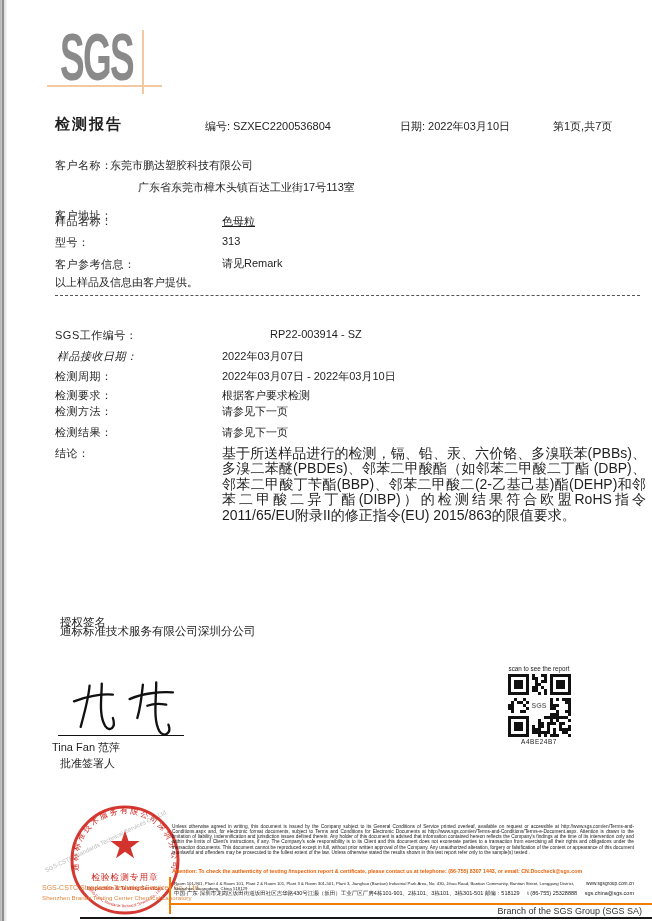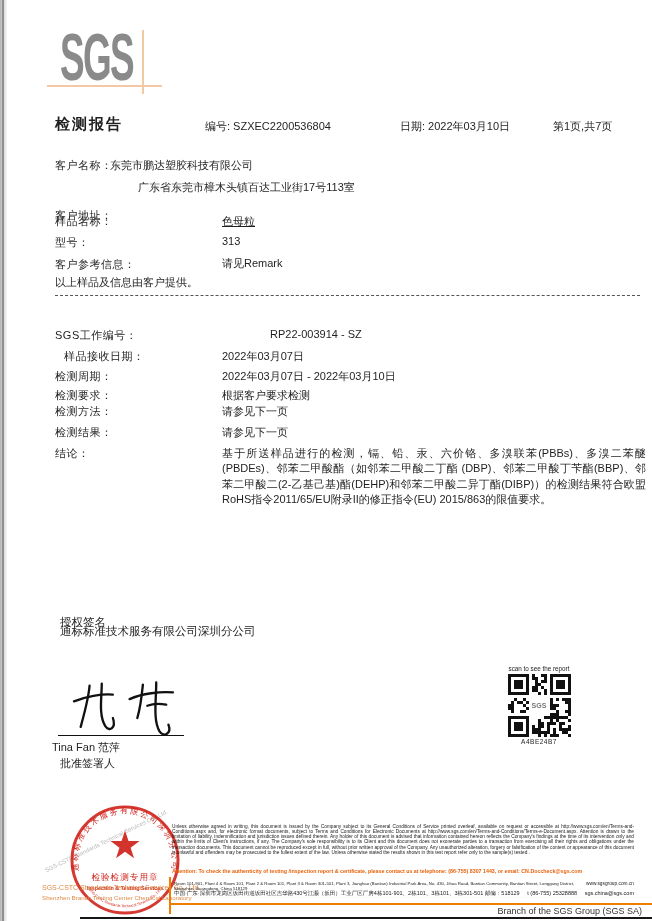--- a/index.html
+++ b/index.html
@@ -22,21 +22,21 @@
   .doc-title { left:55px; top:115px; font-size:15px; font-weight:bold; letter-spacing:2px; }
   .hdr-no   { left:205px; top:119px; font-size:11px; }
   .hdr-date { left:400px; top:119px; font-size:11px; }
   .hdr-page { left:553px; top:119px; font-size:11px; }
 
   .lbl { font-size:11px; letter-spacing:0.5px; }
   .val { font-size:11px; }
 
   .dashes { left:55px; top:295px; width:585px; border-top:1.5px dashed #555; }
 
-  .conclusion-text { left:222px; top:446px; width:424px; font-size:11px;
+  .conclusion-text { left:222px; top:446px; width:424px; font-size:14px;
                      line-height:15.4px; text-align:justify; }
 
   .sig-company { left:60px; top:624px; font-size:11.5px; }
   .sig-auth    { left:60px; top:615px; font-size:11.5px; }
   .sig-svg     { left:68px; top:678px; }
   .sig-line    { left:58px; top:735px; width:126px; border-top:1.6px solid #111; }
   .sig-name    { left:52px; top:740px; font-size:11px; }
   .sig-role    { left:60px; top:756px; font-size:11px; }
 
   .qr-wrap { left:503px; top:665px; width:72px; text-align:center; }
@@ -96,21 +96,21 @@
   <div class="abs lbl" style="left:55px;top:235px;">型号：</div>
   <div class="abs val" style="left:222px;top:235px;">313</div>
   <div class="abs lbl" style="left:55px;top:257px;">客户参考信息：</div>
   <div class="abs val" style="left:222px;top:256px;">请见Remark</div>
   <div class="abs val" style="left:55px;top:275px;">以上样品及信息由客户提供。</div>
 
   <div class="abs dashes"></div>
 
   <div class="abs lbl" style="left:55px;top:328px;">SGS工作编号：</div>
   <div class="abs val" style="left:222px;top:328px;margin-left:48px;">RP22-003914 - SZ</div>
-  <div class="abs lbl" style="left:64px;top:349px;">样品接收日期：</div>
+  <div class="abs lbl" style="left:57px;top:349px;font-style:italic;">样品接收日期：</div>
   <div class="abs val" style="left:222px;top:349px;">2022年03月07日</div>
   <div class="abs lbl" style="left:55px;top:369px;">检测周期：</div>
   <div class="abs val" style="left:222px;top:369px;">2022年03月07日 - 2022年03月10日</div>
   <div class="abs lbl" style="left:55px;top:388px;">检测要求：</div>
   <div class="abs val" style="left:222px;top:388px;">根据客户要求检测</div>
   <div class="abs lbl" style="left:55px;top:404px;text-align:right;">检测方法：</div>
   <div class="abs val" style="left:222px;top:404px;">请参见下一页</div>
   <div class="abs lbl" style="left:55px;top:425px;">检测结果：</div>
   <div class="abs val" style="left:222px;top:425px;">请参见下一页</div>
 

